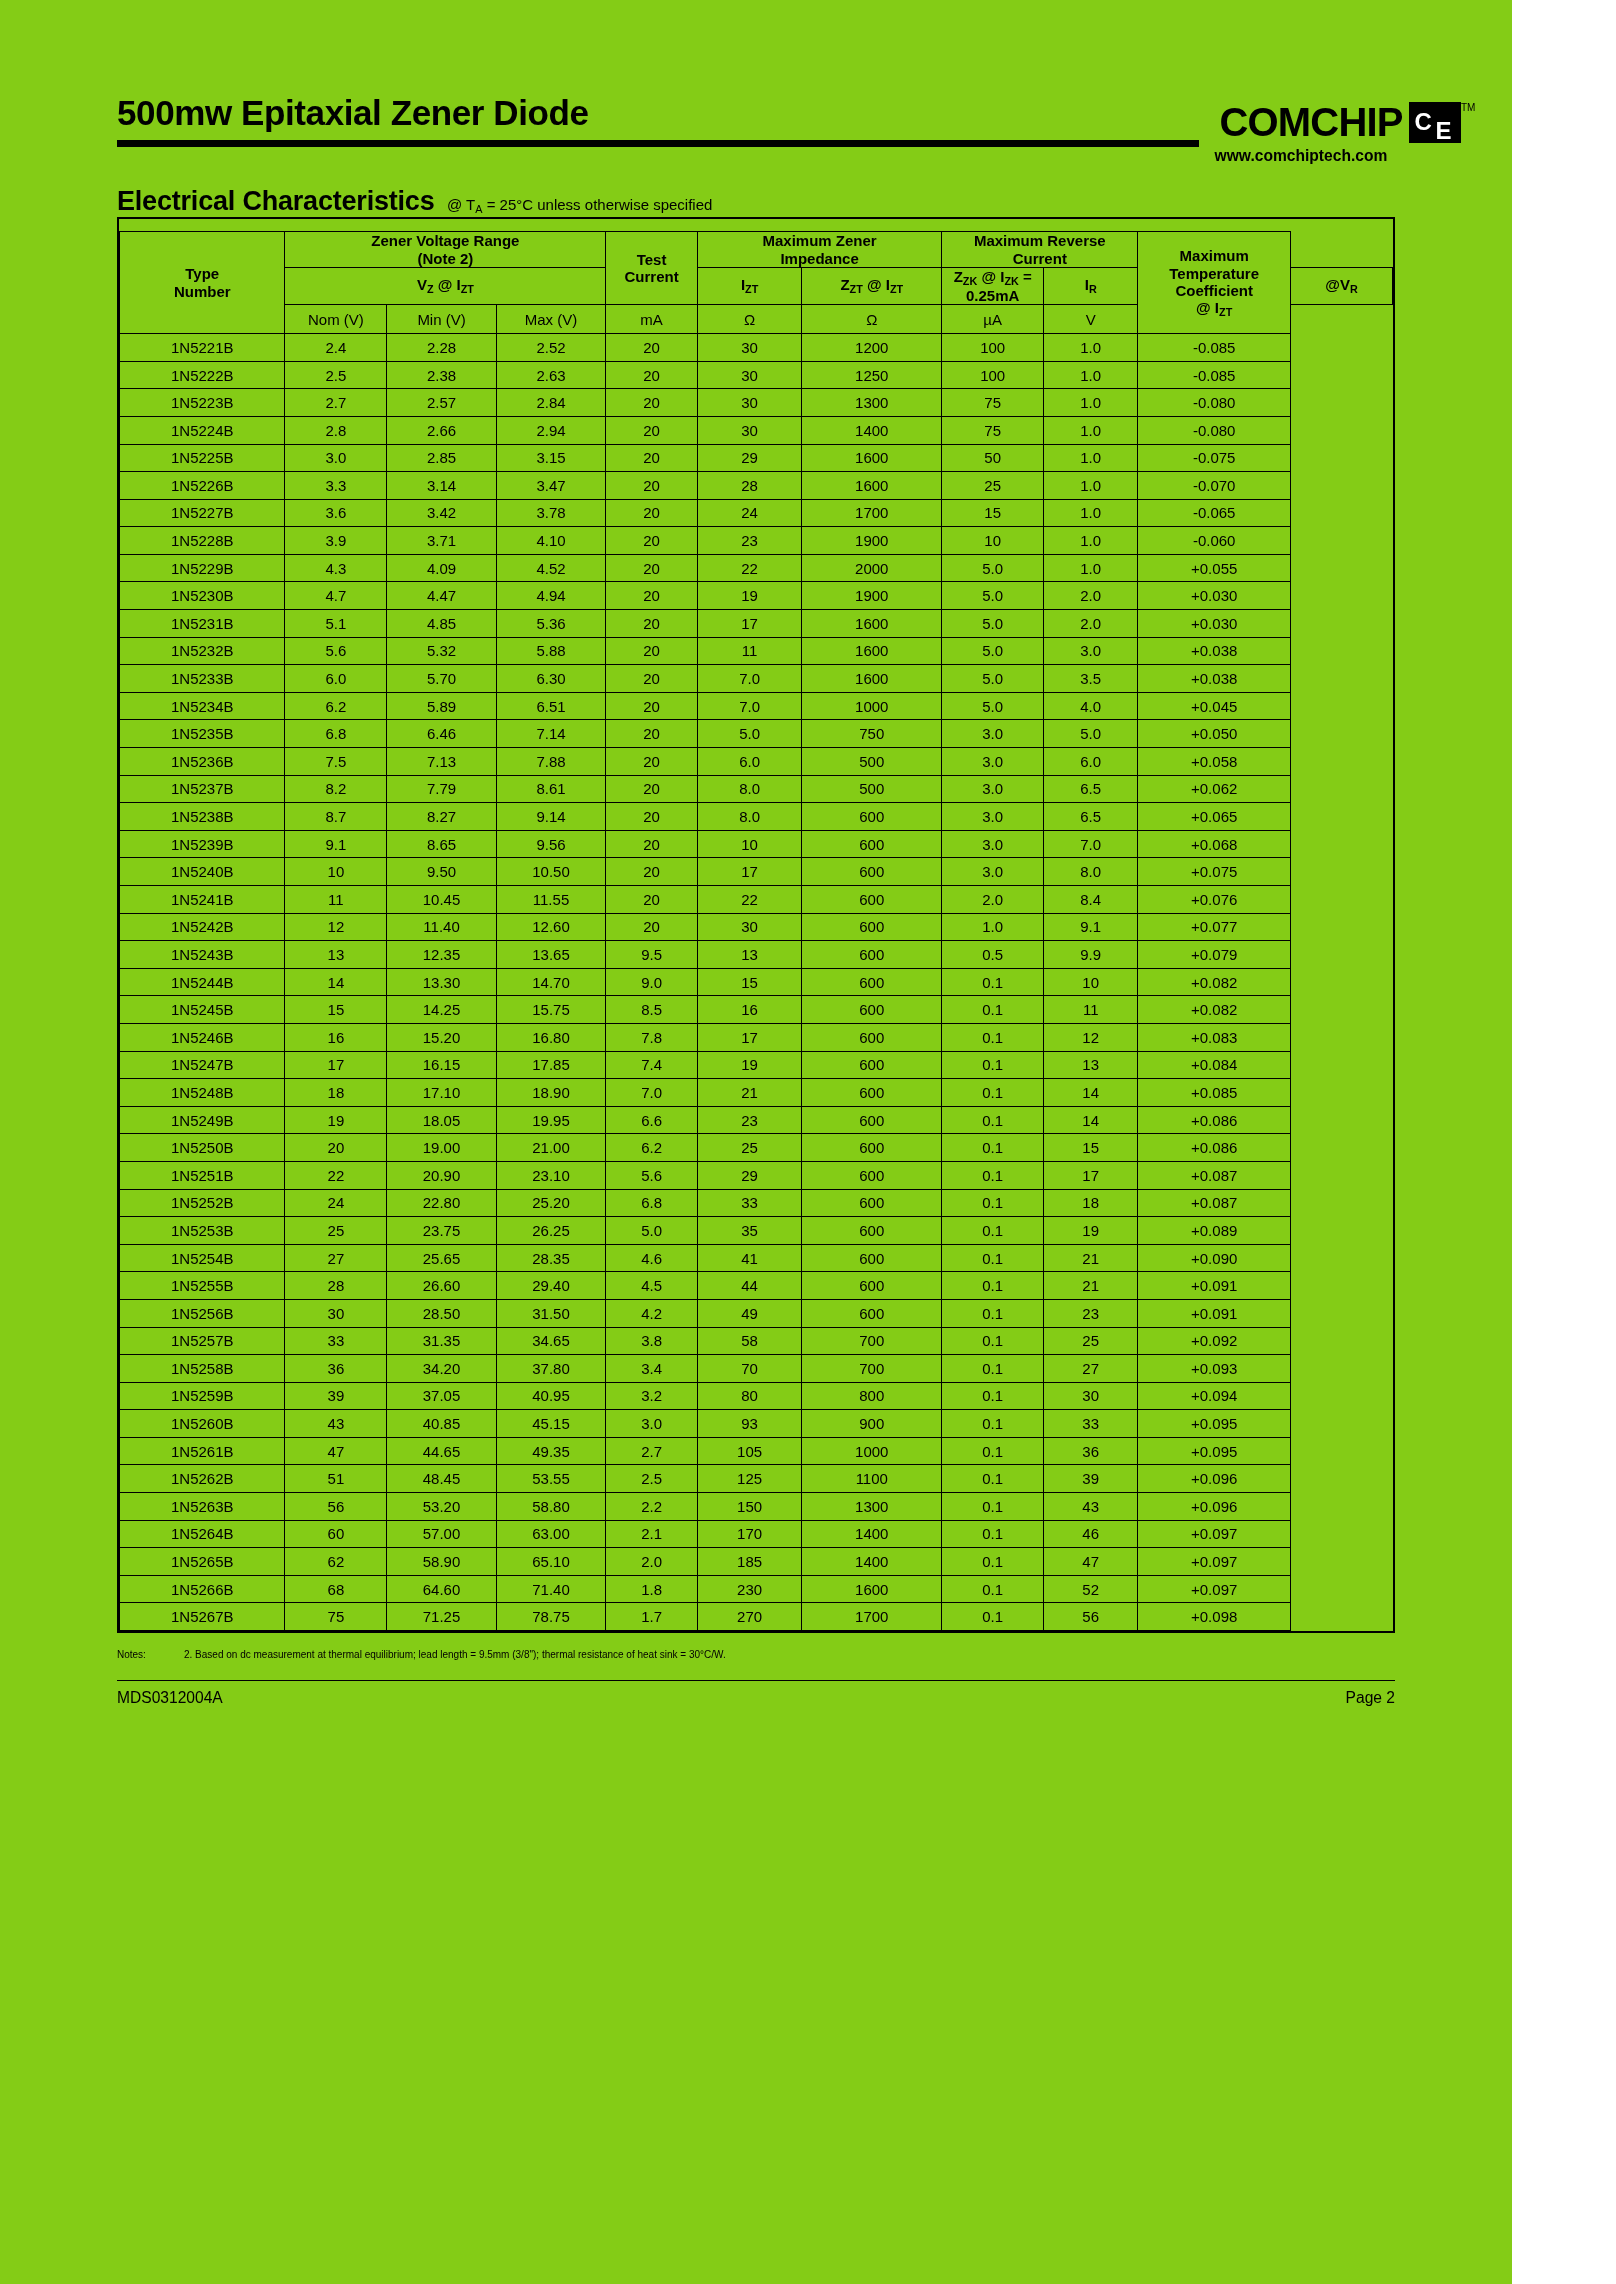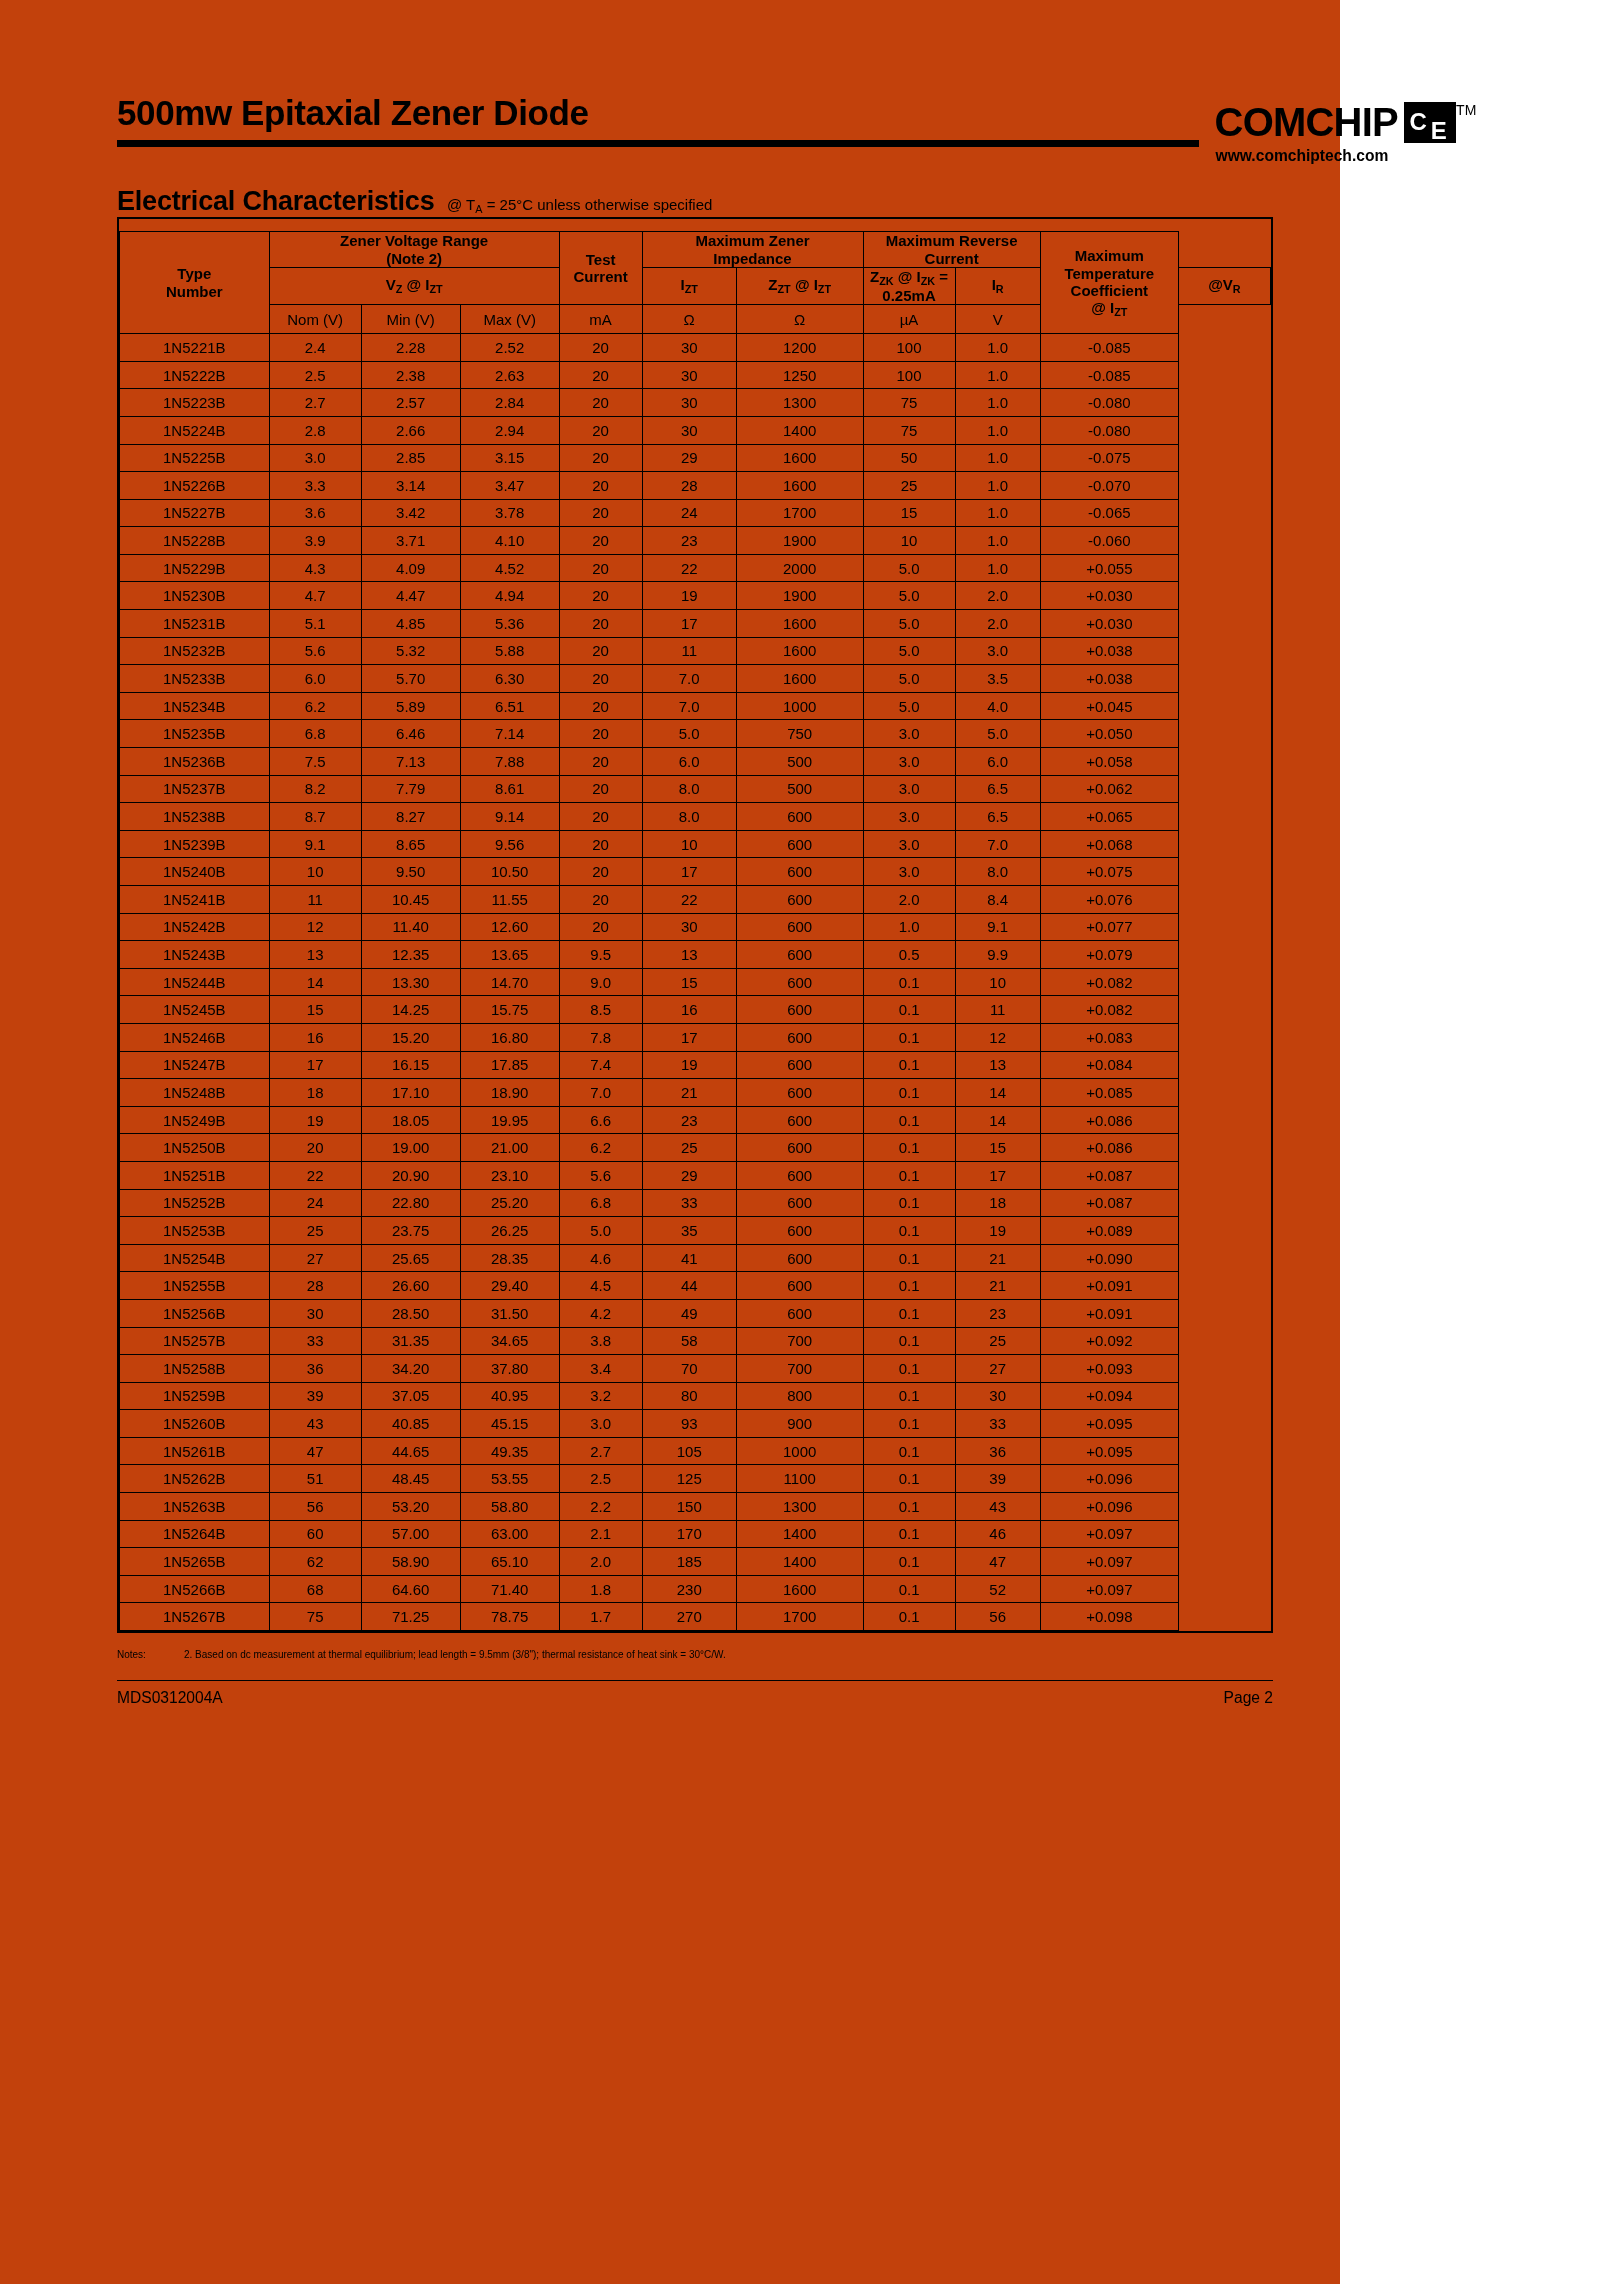--- a/index.html
+++ b/index.html
@@ -5,26 +5,26 @@
   html, body {
     margin: 0;
     padding: 0;
     background: #ffffff;
   }
   body {
     font-family: "Liberation Sans", sans-serif;
     color: #000000;
   }
   .page {
-    width: 1340px;
+    width: 1512px;
     min-height: 2284px;
     box-sizing: border-box;
-    padding: 94px 67px 31px 117px;
+    padding: 94px 117px 31px 117px;
     position: relative;
-    background: #c2410c;
+    background: #84cc16;
   }
 
   
   .header {
     position: relative;
     display: flex;
     align-items: flex-start;
     justify-content: space-between;
   }
   .title-block { flex: 1 1 auto; }
@@ -69,21 +69,21 @@
   .brand-logo .c, .brand-logo .e {
     position: absolute;
     color: #fff;
     font-weight: bold;
     font-size: 24px;
     line-height: 1;
   }
   .brand-logo .c { left: 5.5px; top: 7.8px; }
   .brand-logo .e { left: 26.6px; top: 17px; }
   .brand-tm {
-    font-size: 14px;
+    font-size: 10px;
     vertical-align: top;
   }
   .brand-url {
     font-size: 15.6px;
     font-weight: bold;
     margin-top: 4.7px;
     margin-right: 88px;
     text-align: right;
   }
 

